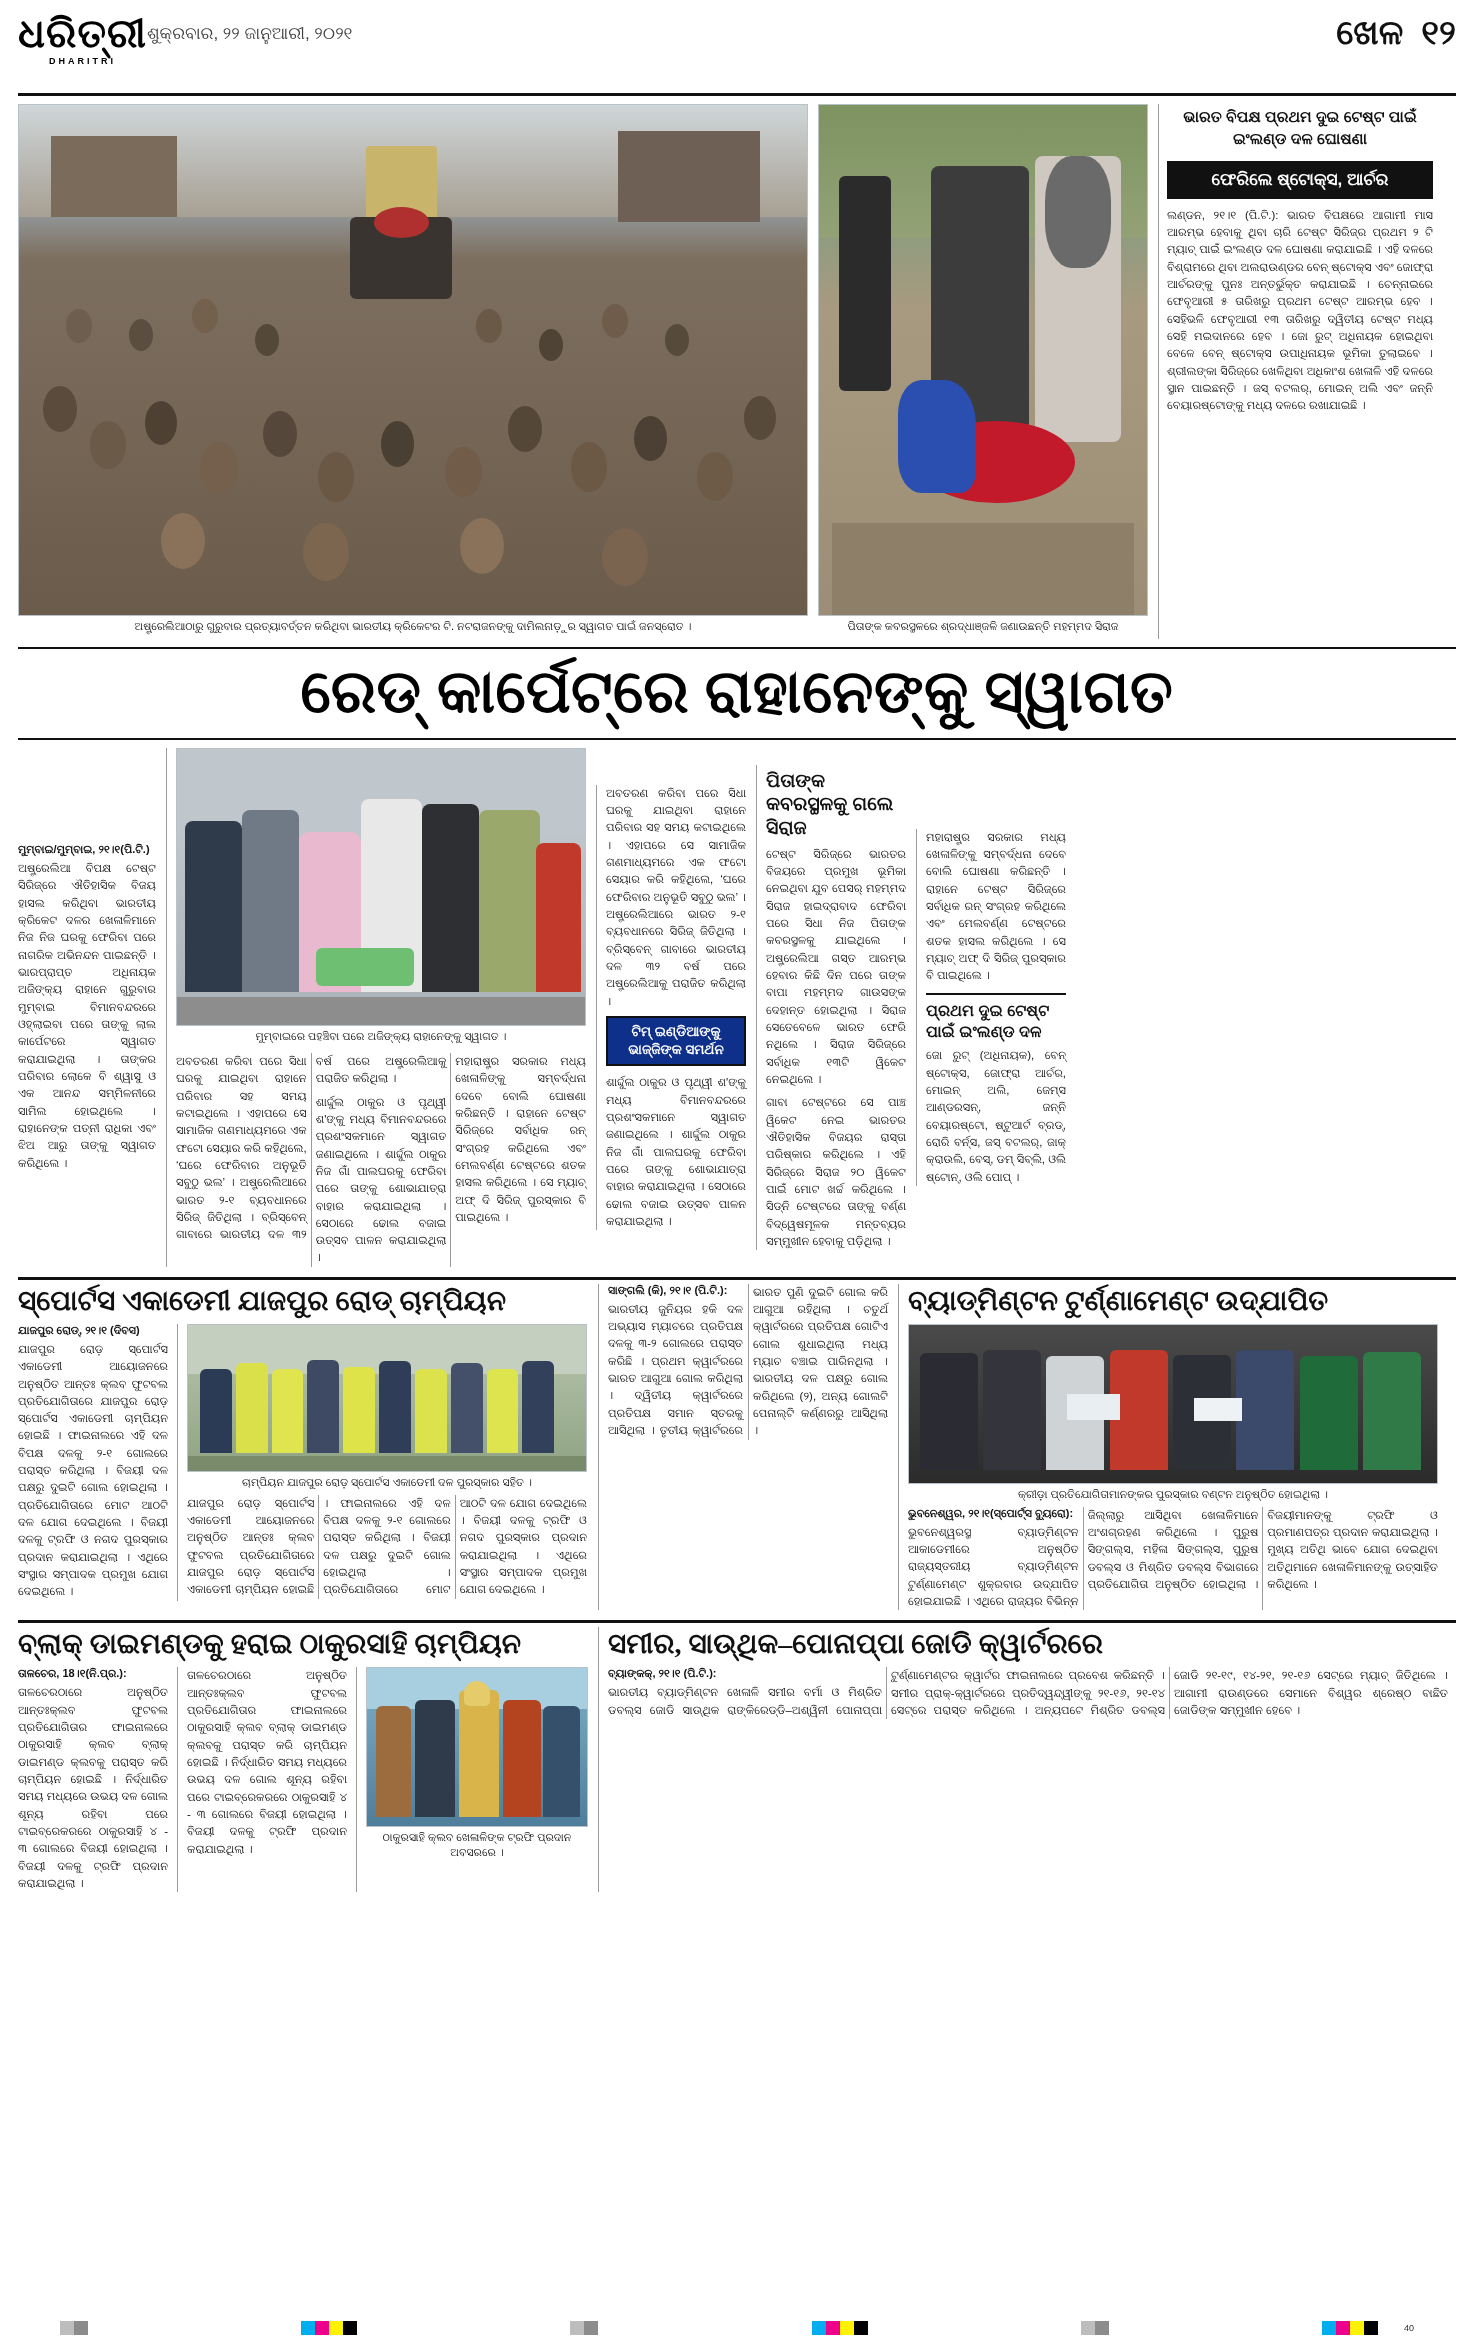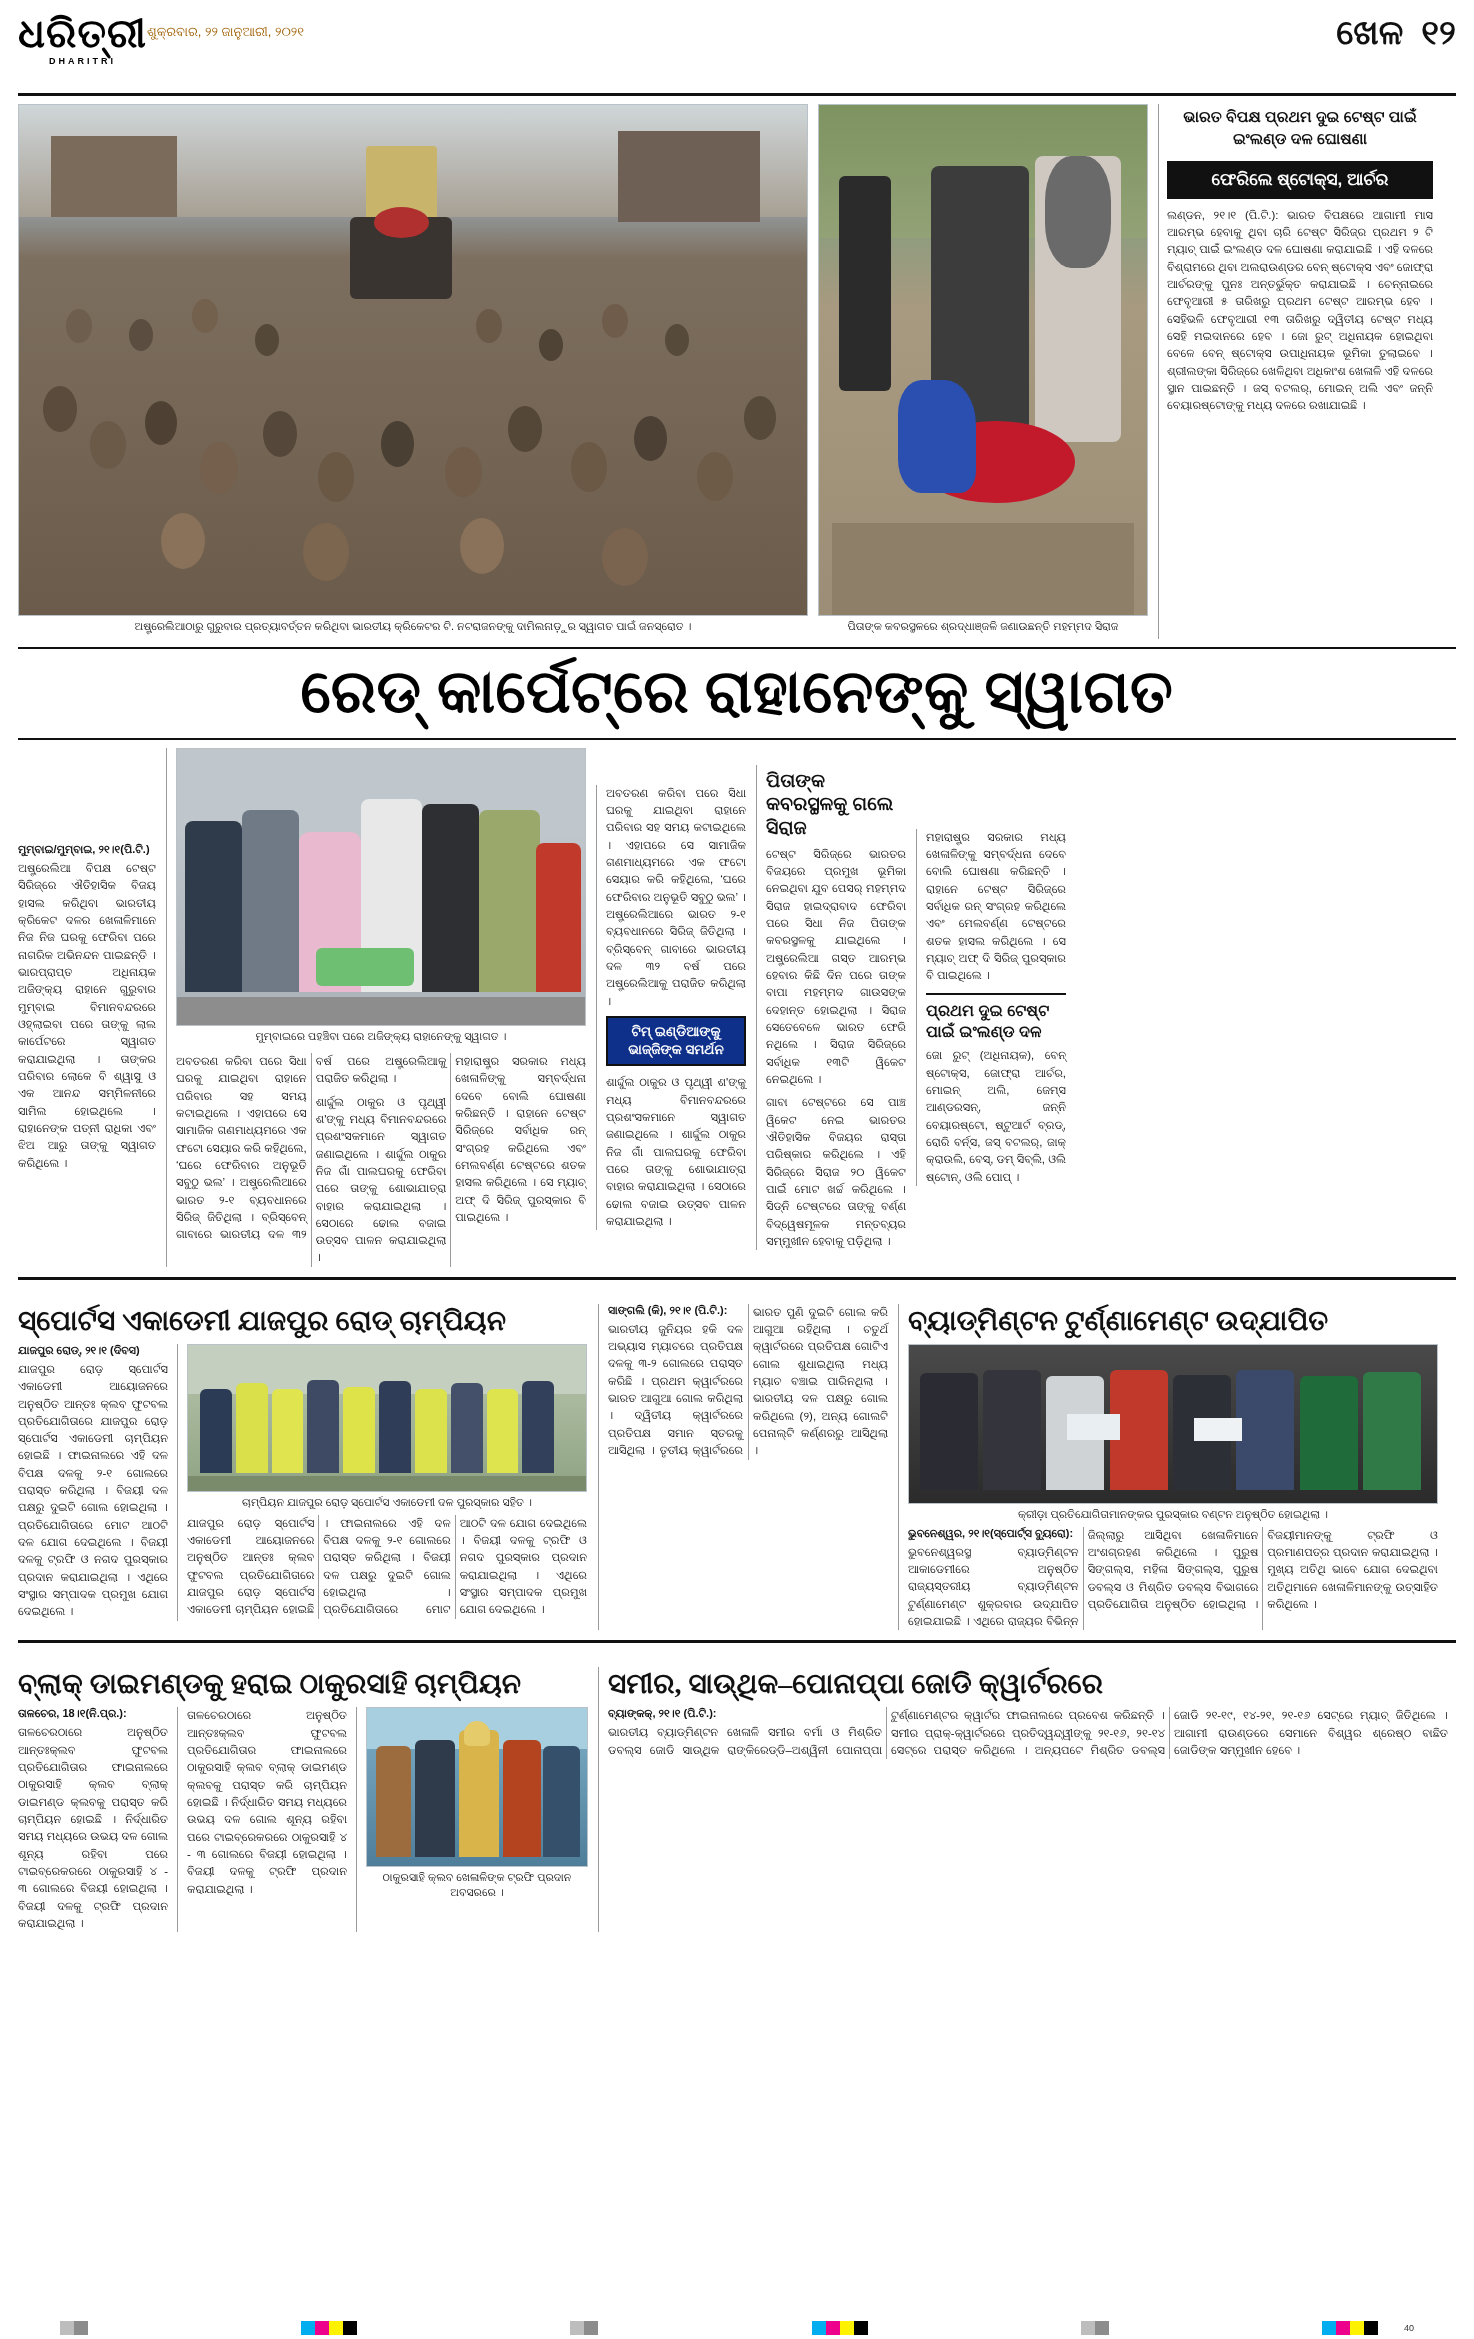--- a/index.html
+++ b/index.html
@@ -40,23 +40,23 @@
   }
   .logo-sub {
     font-size: 9px;
     letter-spacing: 3px;
     font-weight: bold;
     color: #000;
     margin-top: 2px;
     text-align: center;
   }
   .masthead-date {
-    font-size: 13px;
+    font-size: 17px;
     margin-top: 10px;
-    color: #a16207;
+    color: #404040;
   }
   .masthead-right {
     display: flex;
     align-items: baseline;
     gap: 18px;
   }
   .section-title {
     font-family: "Liberation Serif", serif;
     font-size: 34px;
     font-weight: bold;
@@ -168,21 +168,21 @@
     line-height: 1.3;
     margin: 6px 0 5px 0;
   }
 
   
   .band {
     display: flex;
     gap: 10px;
     margin-top: 10px;
     border-top: 3px solid #111;
-    padding-top: 24px;
+    padding-top: 4px;
   }
   .band-title {
     font-family: "Liberation Serif", serif;
     font-weight: bold;
     font-size: 28px;
     line-height: 1.18;
     margin-bottom: 7px;
   }
   .band-title.sm { font-size: 25px; }
 

